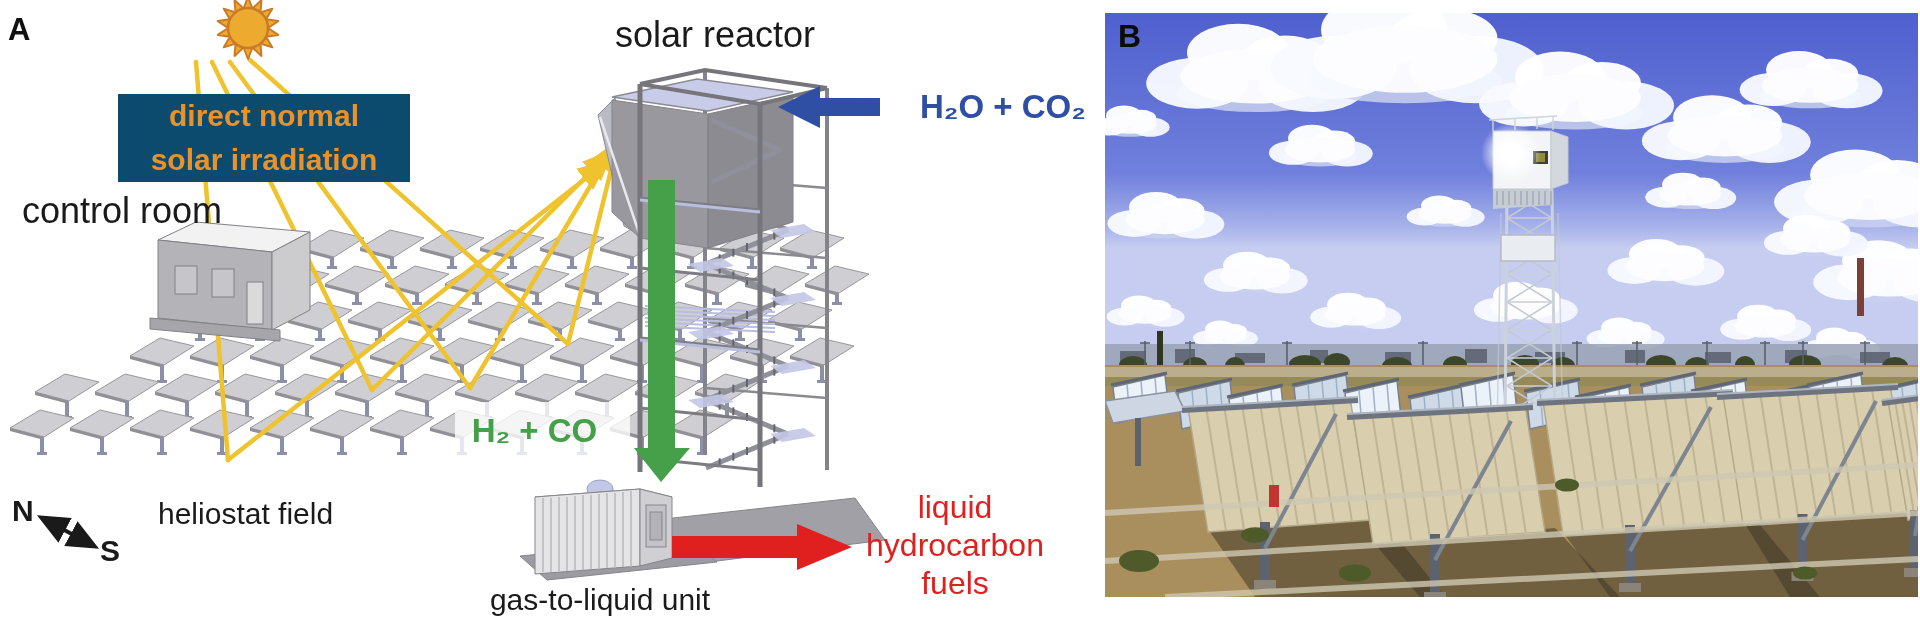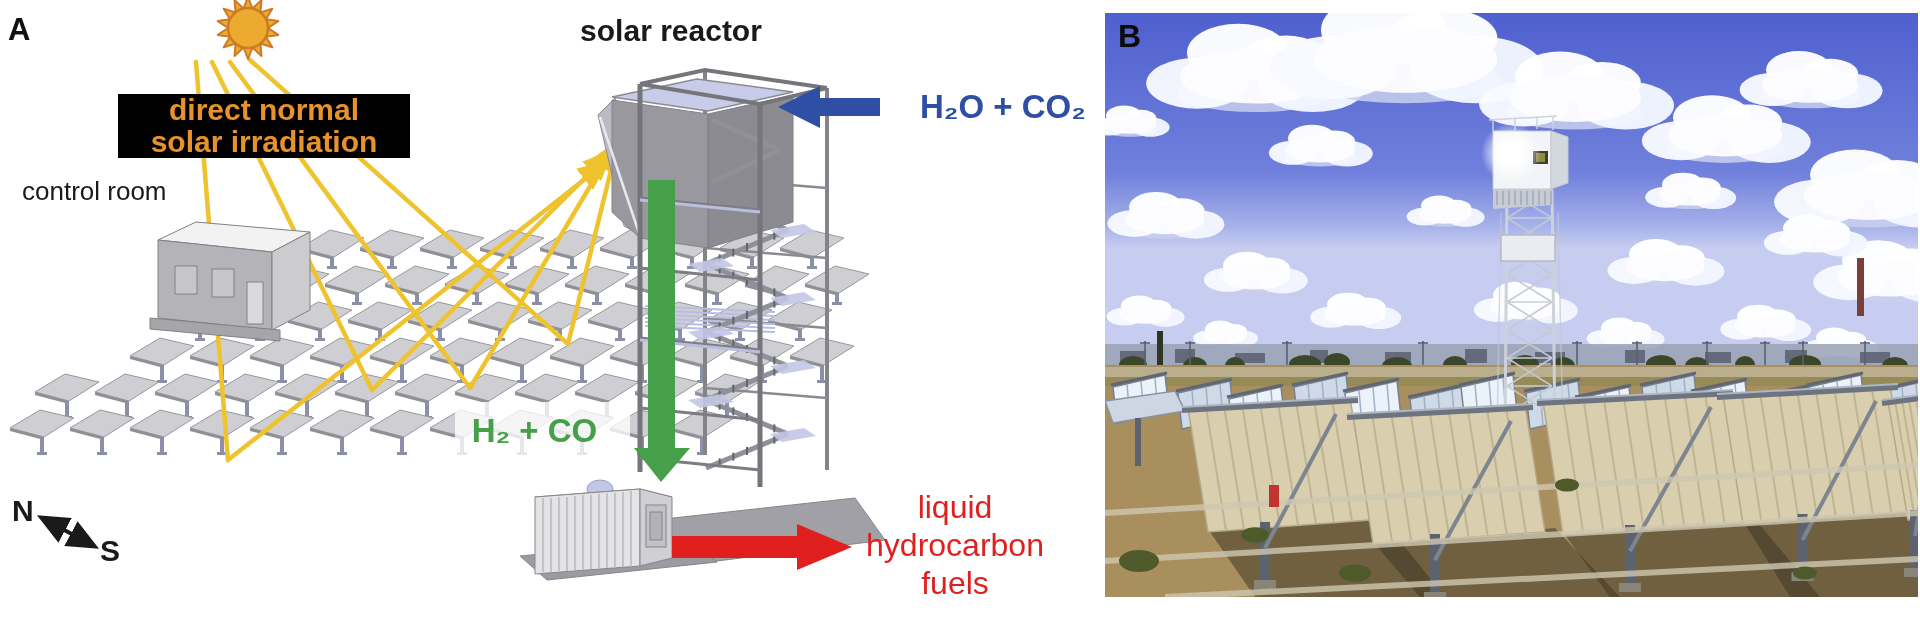--- a/index.html
+++ b/index.html
@@ -2,23 +2,23 @@
 <html><head>
 <meta charset="utf-8">
 <style>
   html,body{margin:0;padding:0;background:#ffffff;}
   #stage{position:relative;width:1920px;height:621px;background:#ffffff;overflow:hidden;
          font-family:"Liberation Sans",sans-serif;}
   .abs{position:absolute;}
   .lbl{position:absolute;color:#1a1a1a;white-space:pre-line;}
   .panel-letter{font-size:31px;font-weight:bold;color:#111;}
   #lbl-irradiation{left:118px;top:94px;width:292px;text-align:center;font-size:30px;font-weight:bold;
-                   color:#e8922c;line-height:32px;background:#000000;}
-  #lbl-control-room{left:22px;top:176px;font-size:26px;text-align:right;}
-  #lbl-solar-reactor{left:556px;top:14px;width:230px;text-align:center;font-size:30px;font-weight:bold;}
+                   color:#e8922c;line-height:44px;background:#0c4a6e;}
+  #lbl-control-room{left:22px;top:190px;font-size:36px;text-align:right;}
+  #lbl-solar-reactor{left:600px;top:14px;width:230px;text-align:center;font-size:36px;}
   #lbl-h2o-co2{left:888px;top:88px;font-size:33px;font-weight:bold;color:#2f4fa5;margin-left:32px;}
   #lbl-h2-co{left:455px;top:412px;width:159px;text-align:center;font-size:33px;font-weight:bold;color:#45a049;}
   #lbl-heliostat-field{left:158px;top:497px;font-size:30px;}
   #lbl-n{left:12px;top:494px;font-size:30px;font-weight:bold;}
   #lbl-s{left:100px;top:534px;font-size:30px;font-weight:bold;}
   #lbl-gtl{left:468px;top:583px;width:264px;text-align:center;font-size:30px;}
   #lbl-fuel{left:845px;top:488px;width:220px;text-align:center;font-size:32px;font-weight:normal;
             color:#e01f1f;line-height:38px;}
   #lbl-b{left:1118px;top:18px;font-size:32px;font-weight:bold;color:#0b0b0b;}
   svg{display:block;}
@@ -1082,19 +1082,21 @@
       </g>
   </svg>
 
   <div class="lbl panel-letter" style="left:8px;top:12px">A</div>
   <div class="lbl" id="lbl-irradiation">direct normal
 solar irradiation</div>
   <div class="lbl" id="lbl-control-room">control room</div>
   <div class="lbl" id="lbl-solar-reactor">solar reactor</div>
   <div class="lbl" id="lbl-h2o-co2">H₂O + CO₂</div>
   <div class="lbl" id="lbl-h2-co">H₂ + CO</div>
+  <div class="lbl" id="lbl-heliostat-field">heliostat field</div>
   <div class="lbl" id="lbl-n">N</div>
   <div class="lbl" id="lbl-s">S</div>
+  <div class="lbl" id="lbl-gtl">gas-to-liquid unit</div>
   <div class="lbl" id="lbl-fuel">liquid
 hydrocarbon
 fuels</div>
   <div class="lbl" id="lbl-b">B</div>
 </div>
 
 </body></html>

